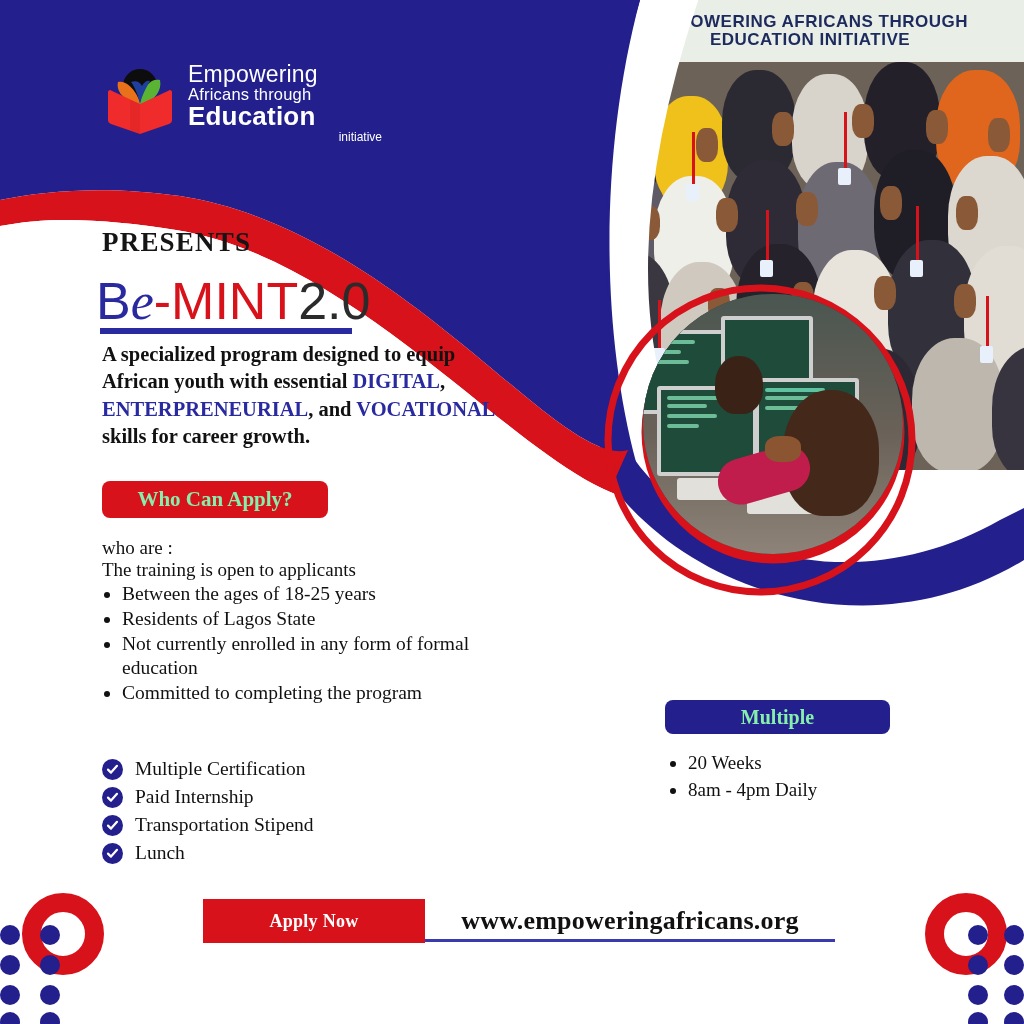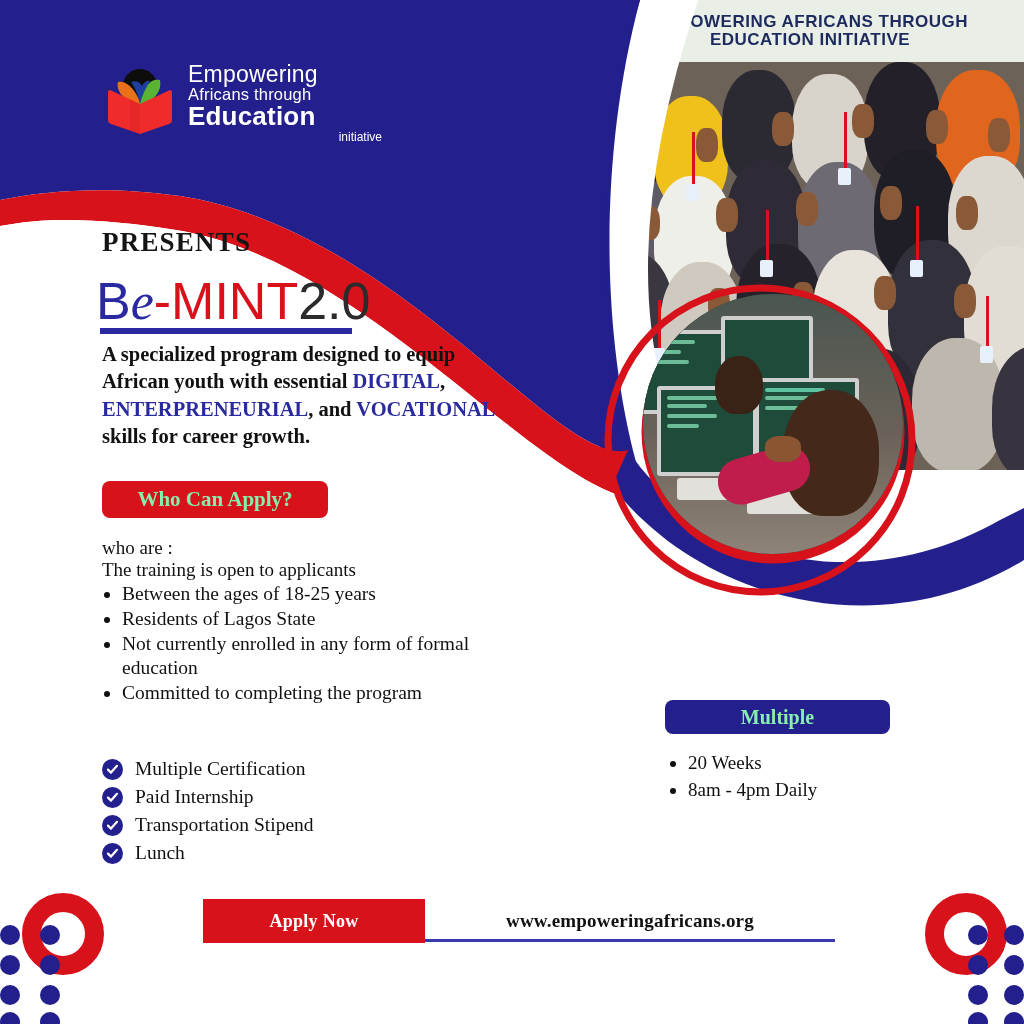--- a/index.html
+++ b/index.html
@@ -110,21 +110,21 @@
 
   
   .apply-btn{
     position:absolute;left:203px;top:899px;width:222px;height:44px;
     background:#d8121a;color:#fff;font-weight:bold;font-size:18px;
     display:flex;align-items:center;justify-content:center;letter-spacing:.3px;
   }
   .url-line{
     position:absolute;left:425px;top:899px;width:410px;height:44px;
     display:flex;align-items:center;justify-content:center;
-    font-size:19px;font-weight:bold;color:#111;letter-spacing:.2px;
+    font-size:26px;font-weight:bold;color:#111;letter-spacing:.2px;
   }
   .url-rule{position:absolute;left:425px;top:939px;width:410px;height:3px;background:#3a3ab0;}
 
   
   .dot{position:absolute;width:20px;height:20px;border-radius:50%;background:#231f8c;}
   .ring{position:absolute;border-radius:50%;border:19px solid #d8121a;}
 </style>
 </head>
 <body>
 

